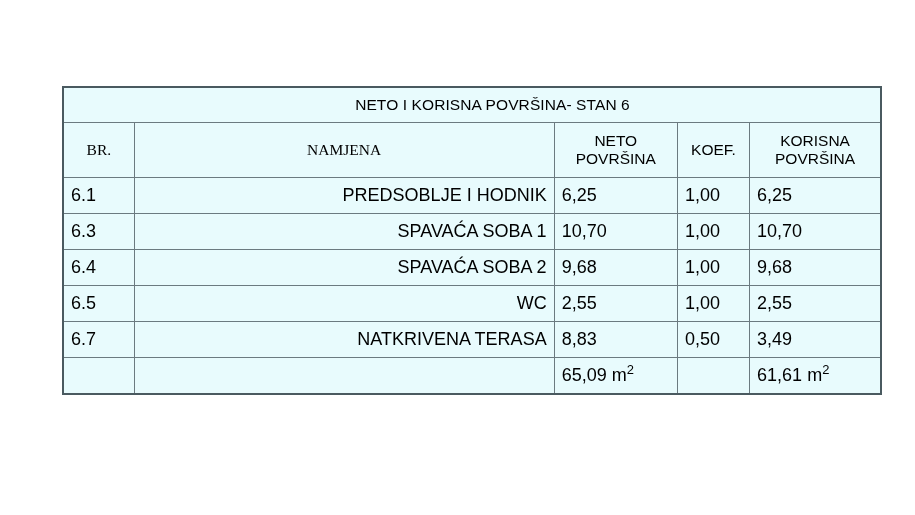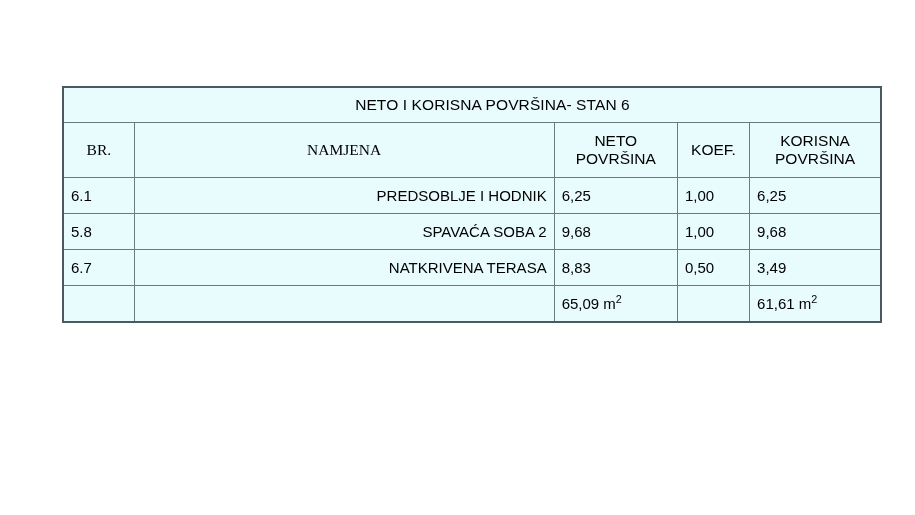--- a/index.html
+++ b/index.html
@@ -32,21 +32,21 @@
     table-layout: fixed;
     background: #e8fbfd;
     border: 2px solid #4a5a60;
   }
 
   .area-table td,
   .area-table th {
     border: 1px solid #6b7a80;
     background: #e8fbfd;
     font-weight: normal;
-    font-size: 15px;
+    font-size: 18px;
     line-height: 1.15;
     color: #000000;
     padding: 0 7px;
     vertical-align: middle;
   }
 
   
   col.c-br      { width: 71px; }
   col.c-namjena { width: 419px; }
   col.c-neto    { width: 123px; }
@@ -132,29 +132,43 @@
 
       <tr class="body-row">
         <td class="num">6.1</td>
         <td>PREDSOBLJE I HODNIK</td>
         <td class="val">6,25</td>
         <td class="val">1,00</td>
         <td class="val">6,25</td>
       </tr>
 
 
+      <tr class="body-row">
+        <td class="num">6.3</td>
+        <td>SPAVAĆA SOBA 1</td>
+        <td class="val">10,70</td>
+        <td class="val">1,00</td>
+        <td class="val">10,70</td>
+      </tr>
 
       <tr class="body-row">
-        <td class="num">5.8</td>
+        <td class="num">6.4</td>
         <td>SPAVAĆA SOBA 2</td>
         <td class="val">9,68</td>
         <td class="val">1,00</td>
         <td class="val">9,68</td>
       </tr>
 
+      <tr class="body-row">
+        <td class="num">6.5</td>
+        <td>WC</td>
+        <td class="val">2,55</td>
+        <td class="val">1,00</td>
+        <td class="val">2,55</td>
+      </tr>
 
 
       <tr class="body-row">
         <td class="num">6.7</td>
         <td>NATKRIVENA TERASA</td>
         <td class="val">8,83</td>
         <td class="val">0,50</td>
         <td class="val">3,49</td>
       </tr>
 

